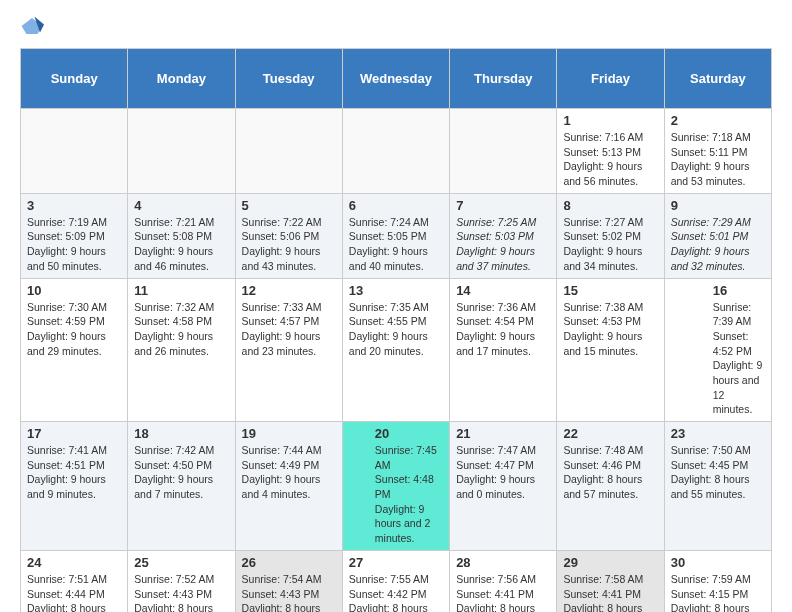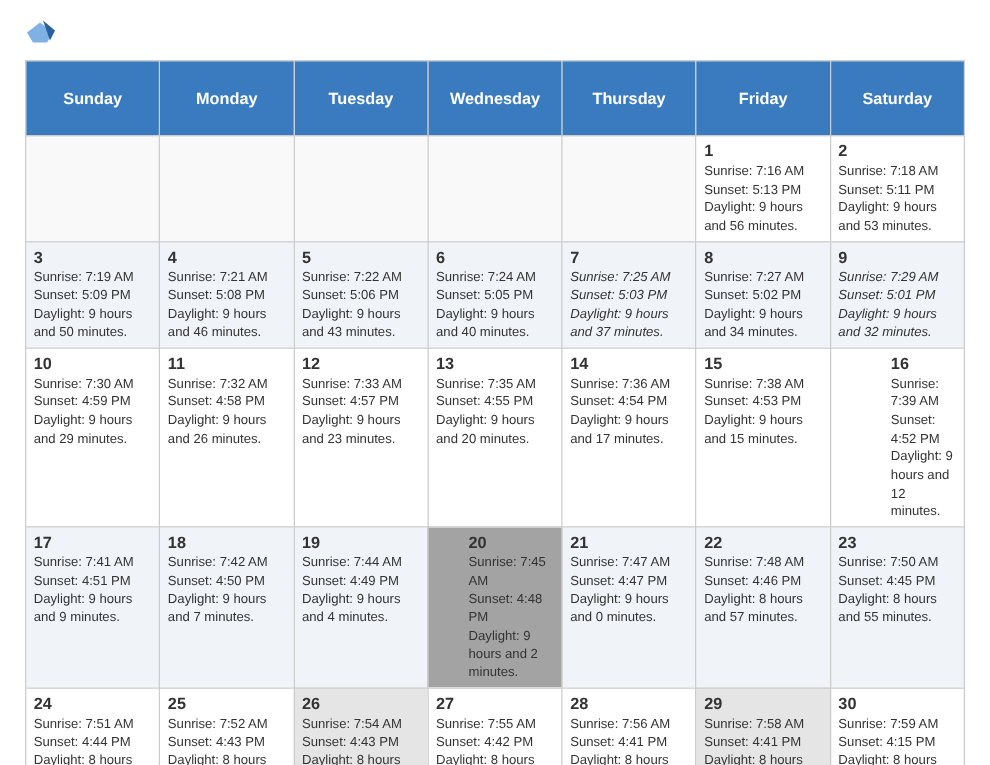--- a/index.html
+++ b/index.html
@@ -174,21 +174,21 @@
             <div class="day-info" style="white-space: pre-line;">Sunrise: 7:42 AM
 Sunset: 4:50 PM
 Daylight: 9 hours and 7 minutes.</div>
           </td>
           <td class="row-alt" style="background: rgb(240, 244, 248);">
             <span class="day-num">19</span>
             <div class="day-info" style="white-space: pre-line;">Sunrise: 7:44 AM
 Sunset: 4:49 PM
 Daylight: 9 hours and 4 minutes.</div>
           </td>
-          <td class="row-alt" style="background: #a3a3a3; padding-left: 32px;">
+          <td class="row-alt" style="background: #5eead4; padding-left: 32px;">
             <span class="day-num">20</span>
             <div class="day-info" style="white-space: pre-line;">Sunrise: 7:45 AM
 Sunset: 4:48 PM
 Daylight: 9 hours and 2 minutes.</div>
           </td>
           <td class="row-alt" style="background: rgb(240, 244, 248);">
             <span class="day-num">21</span>
             <div class="day-info" style="white-space: pre-line;">Sunrise: 7:47 AM
 Sunset: 4:47 PM
 Daylight: 9 hours and 0 minutes.</div>

